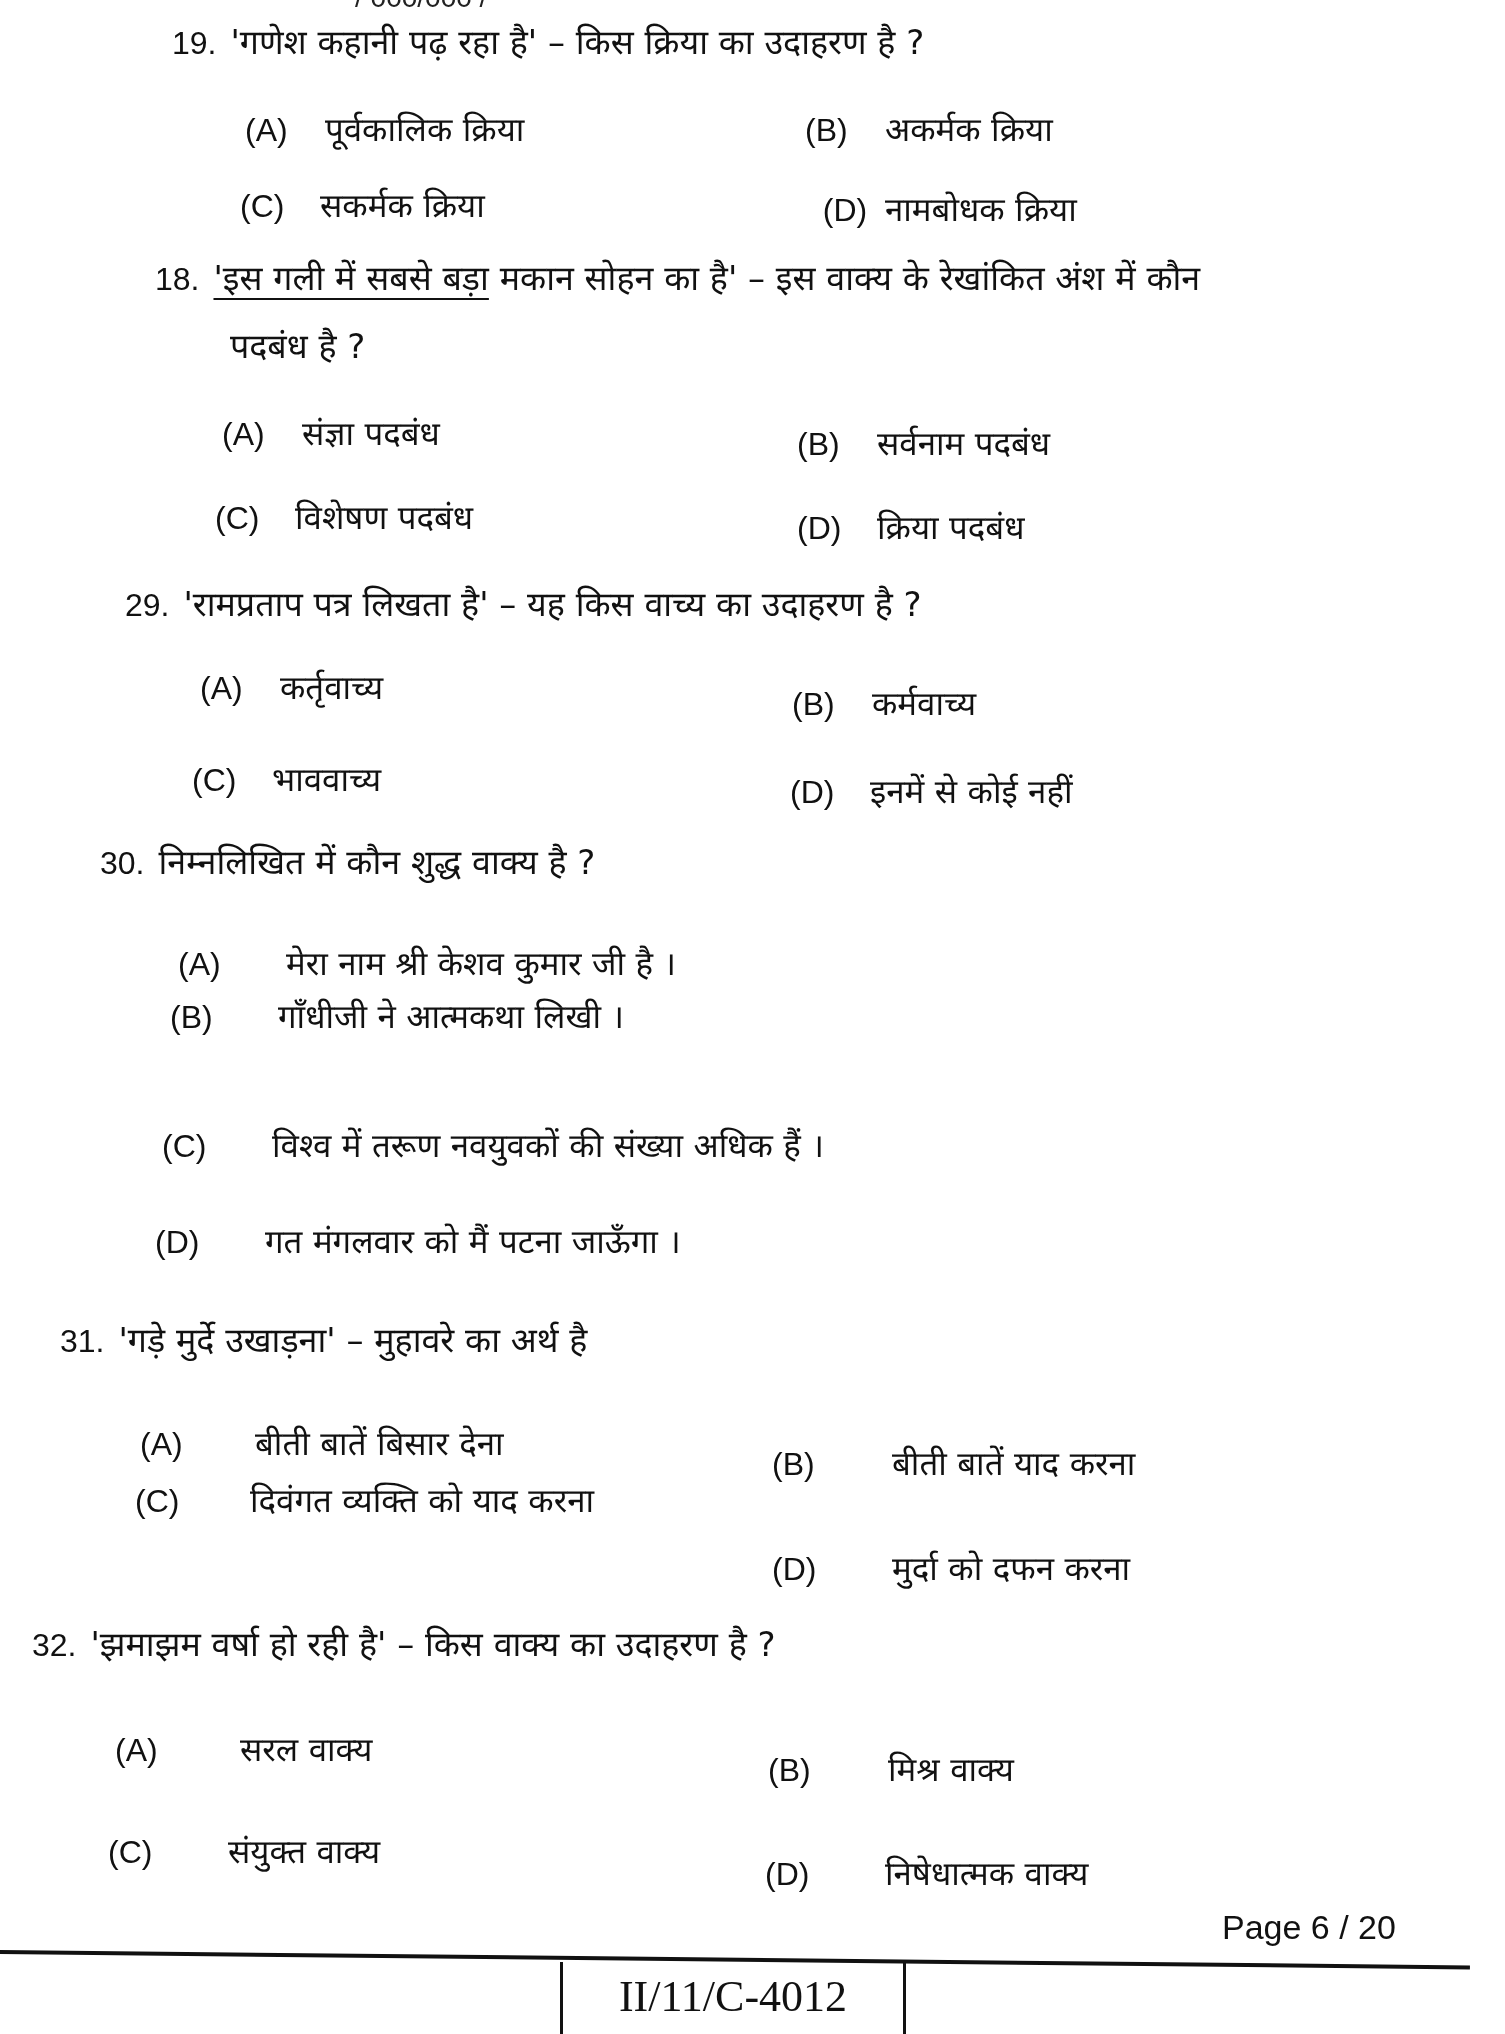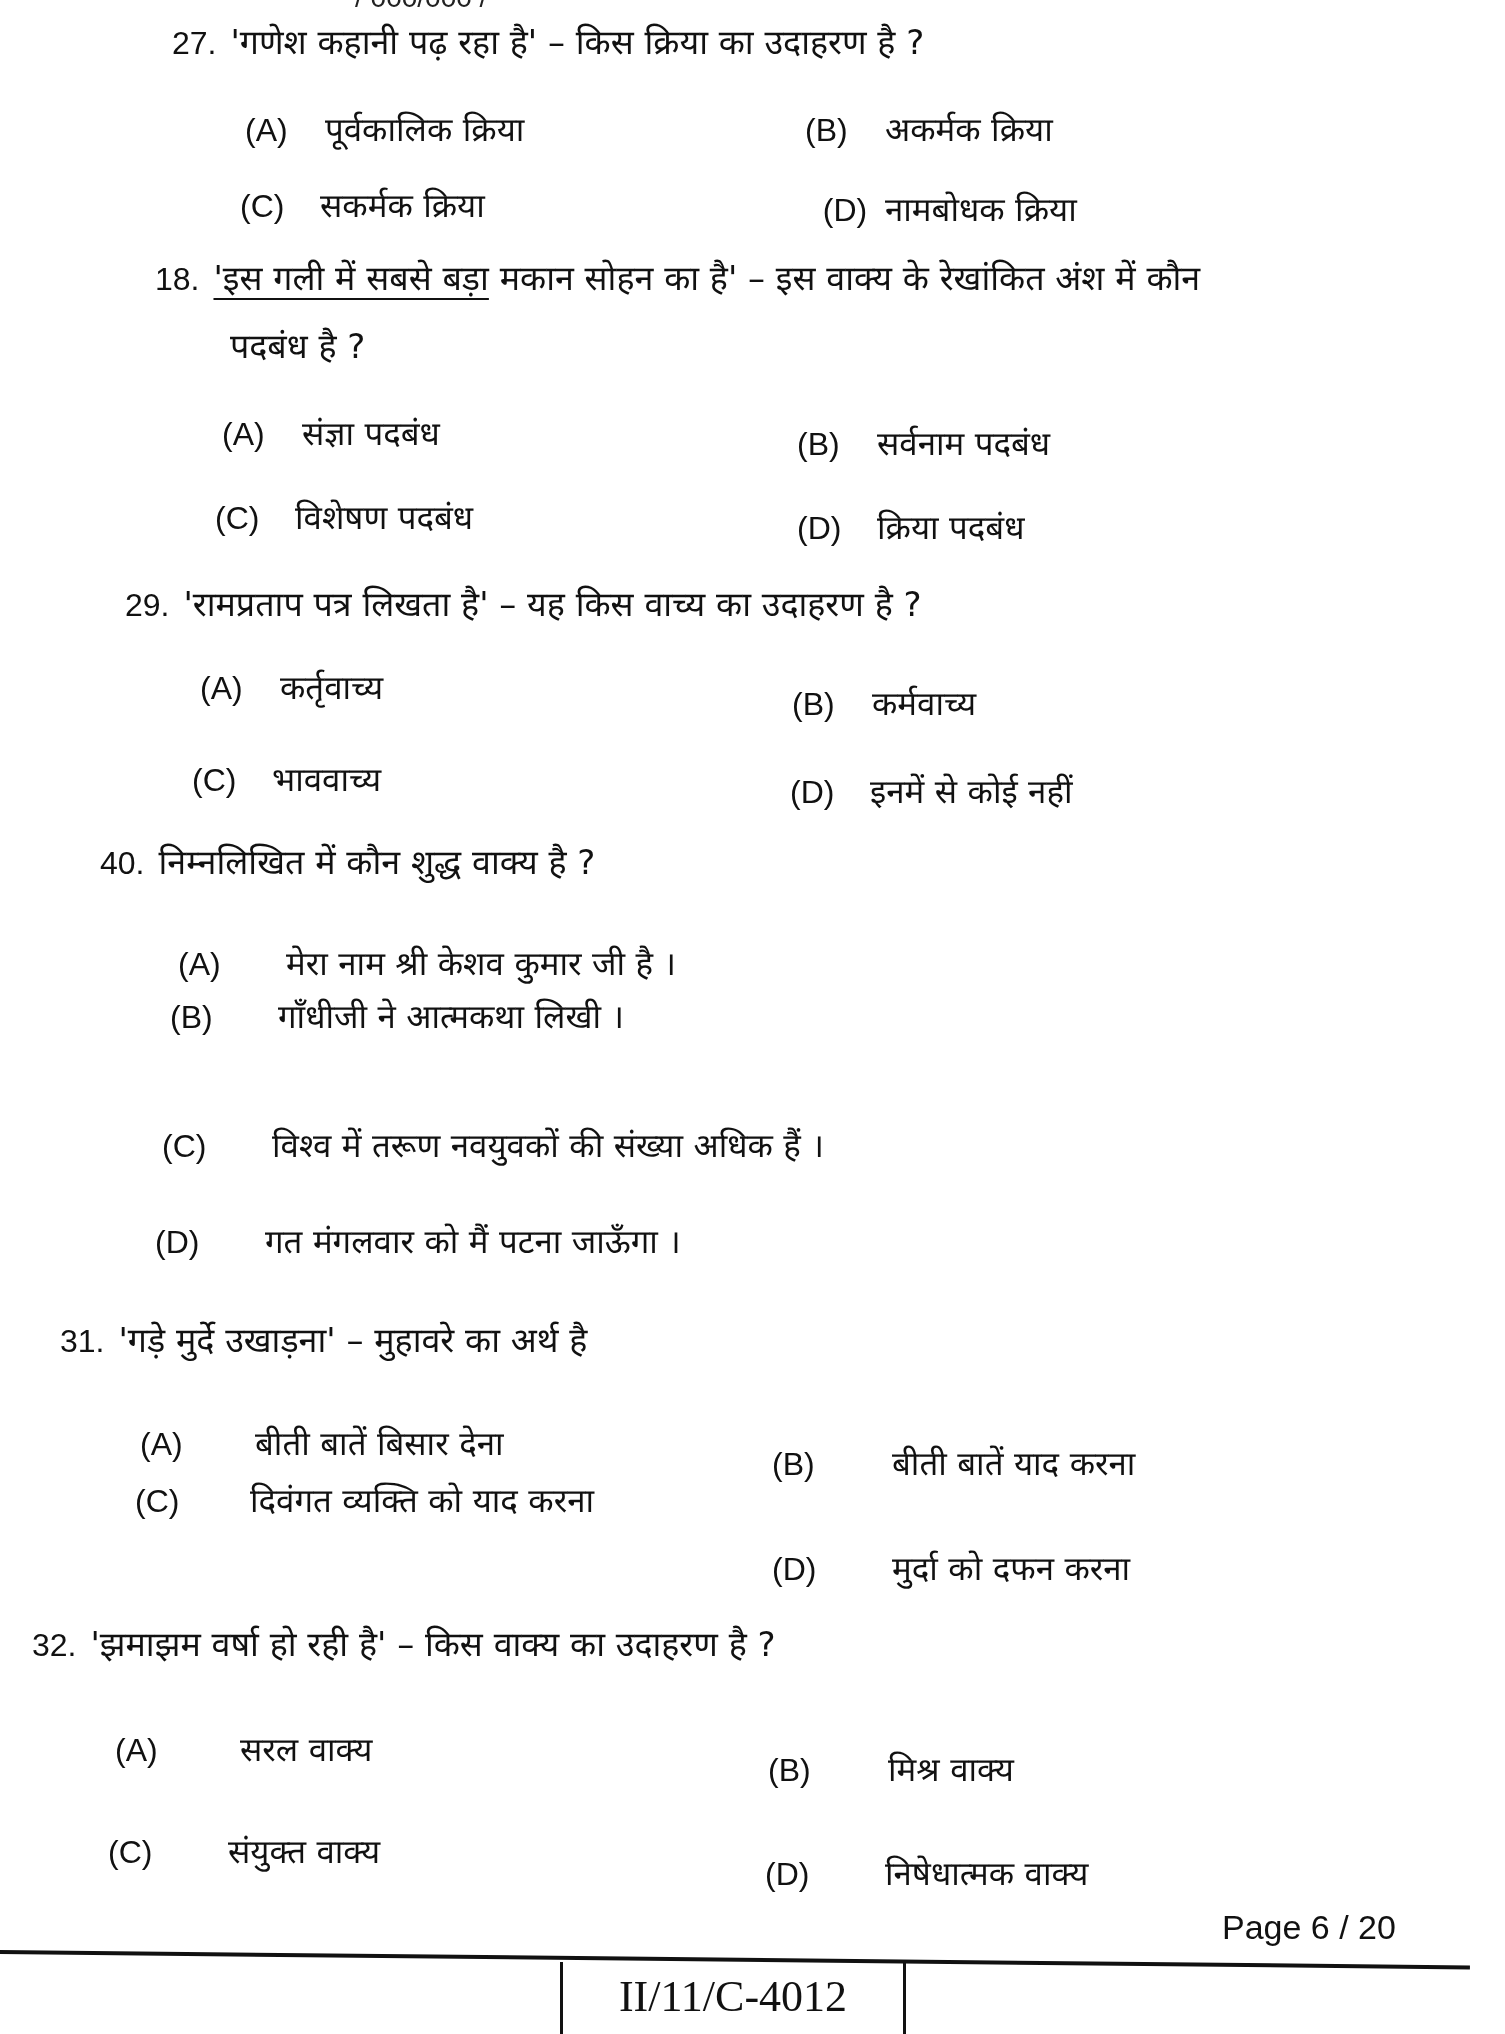--- a/index.html
+++ b/index.html
@@ -33,21 +33,21 @@
   }
 </style>
 </head>
 <body>
 
 <div class="page">
 
   <div class="top-cut">/ 000/000 /</div>
 
   <div class="q" style="left:172px; top:22px;">
-    <span class="num">27.</span><span>'गणेश कहानी पढ़ रहा है' – किस क्रिया का उदाहरण है ?</span>
+    <span class="num">19.</span><span>'गणेश कहानी पढ़ रहा है' – किस क्रिया का उदाहरण है ?</span>
   </div>
   <div class="opt" style="left:245px; top:106px;"><span class="lbl">(A)</span><span>पूर्वकालिक क्रिया</span></div>
   <div class="opt" style="left:805px; top:106px;"><span class="lbl">(B)</span><span>अकर्मक क्रिया</span></div>
   <div class="opt" style="left:240px; top:182px;"><span class="lbl">(C)</span><span>सकर्मक क्रिया</span></div>
   <div class="opt" style="left:805px; top:186px;text-align:center;"><span class="lbl">(D)</span><span>नामबोधक क्रिया</span></div>
 
   <div class="q" style="left:155px; top:258px;">
     <span class="num">18.</span><span class="underlined">'इस गली में सबसे बड़ा</span><span> मकान सोहन का है' – इस वाक्य के रेखांकित अंश में कौन</span>
   </div>
   <div class="q" style="left:230px; top:326px;">
@@ -60,21 +60,21 @@
 
   <div class="q" style="left:125px; top:584px;">
     <span class="num">29.</span><span>'रामप्रताप पत्र लिखता है' – यह किस वाच्य का उदाहरण है ?</span>
   </div>
   <div class="opt" style="left:200px; top:664px;"><span class="lbl">(A)</span><span>कर्तृवाच्य</span></div>
   <div class="opt" style="left:792px; top:680px;"><span class="lbl">(B)</span><span>कर्मवाच्य</span></div>
   <div class="opt" style="left:192px; top:756px;"><span class="lbl">(C)</span><span>भाववाच्य</span></div>
   <div class="opt" style="left:790px; top:768px;"><span class="lbl">(D)</span><span>इनमें से कोई नहीं</span></div>
 
   <div class="q" style="left:100px; top:842px;">
-    <span class="num">40.</span><span>निम्नलिखित में कौन शुद्ध वाक्य है ?</span>
+    <span class="num">30.</span><span>निम्नलिखित में कौन शुद्ध वाक्य है ?</span>
   </div>
   <div class="opt" style="left:178px; top:940px;"><span class="lbl" style="width:108px">(A)</span><span>मेरा नाम श्री केशव कुमार जी है ।</span></div>
   <div class="opt" style="left:170px; top:993px;"><span class="lbl" style="width:108px">(B)</span><span>गाँधीजी ने आत्मकथा लिखी ।</span></div>
   <div class="opt" style="left:162px; top:1122px;"><span class="lbl" style="width:110px">(C)</span><span>विश्व में तरूण नवयुवकों की संख्या अधिक हैं ।</span></div>
   <div class="opt" style="left:155px; top:1218px;"><span class="lbl" style="width:110px">(D)</span><span>गत मंगलवार को मैं पटना जाऊँगा ।</span></div>
 
   <div class="q" style="left:60px; top:1320px;">
     <span class="num">31.</span><span>'गड़े मुर्दे उखाड़ना' – मुहावरे का अर्थ है</span>
   </div>
   <div class="opt" style="left:140px; top:1420px;"><span class="lbl" style="width:115px">(A)</span><span>बीती बातें बिसार देना</span></div>

